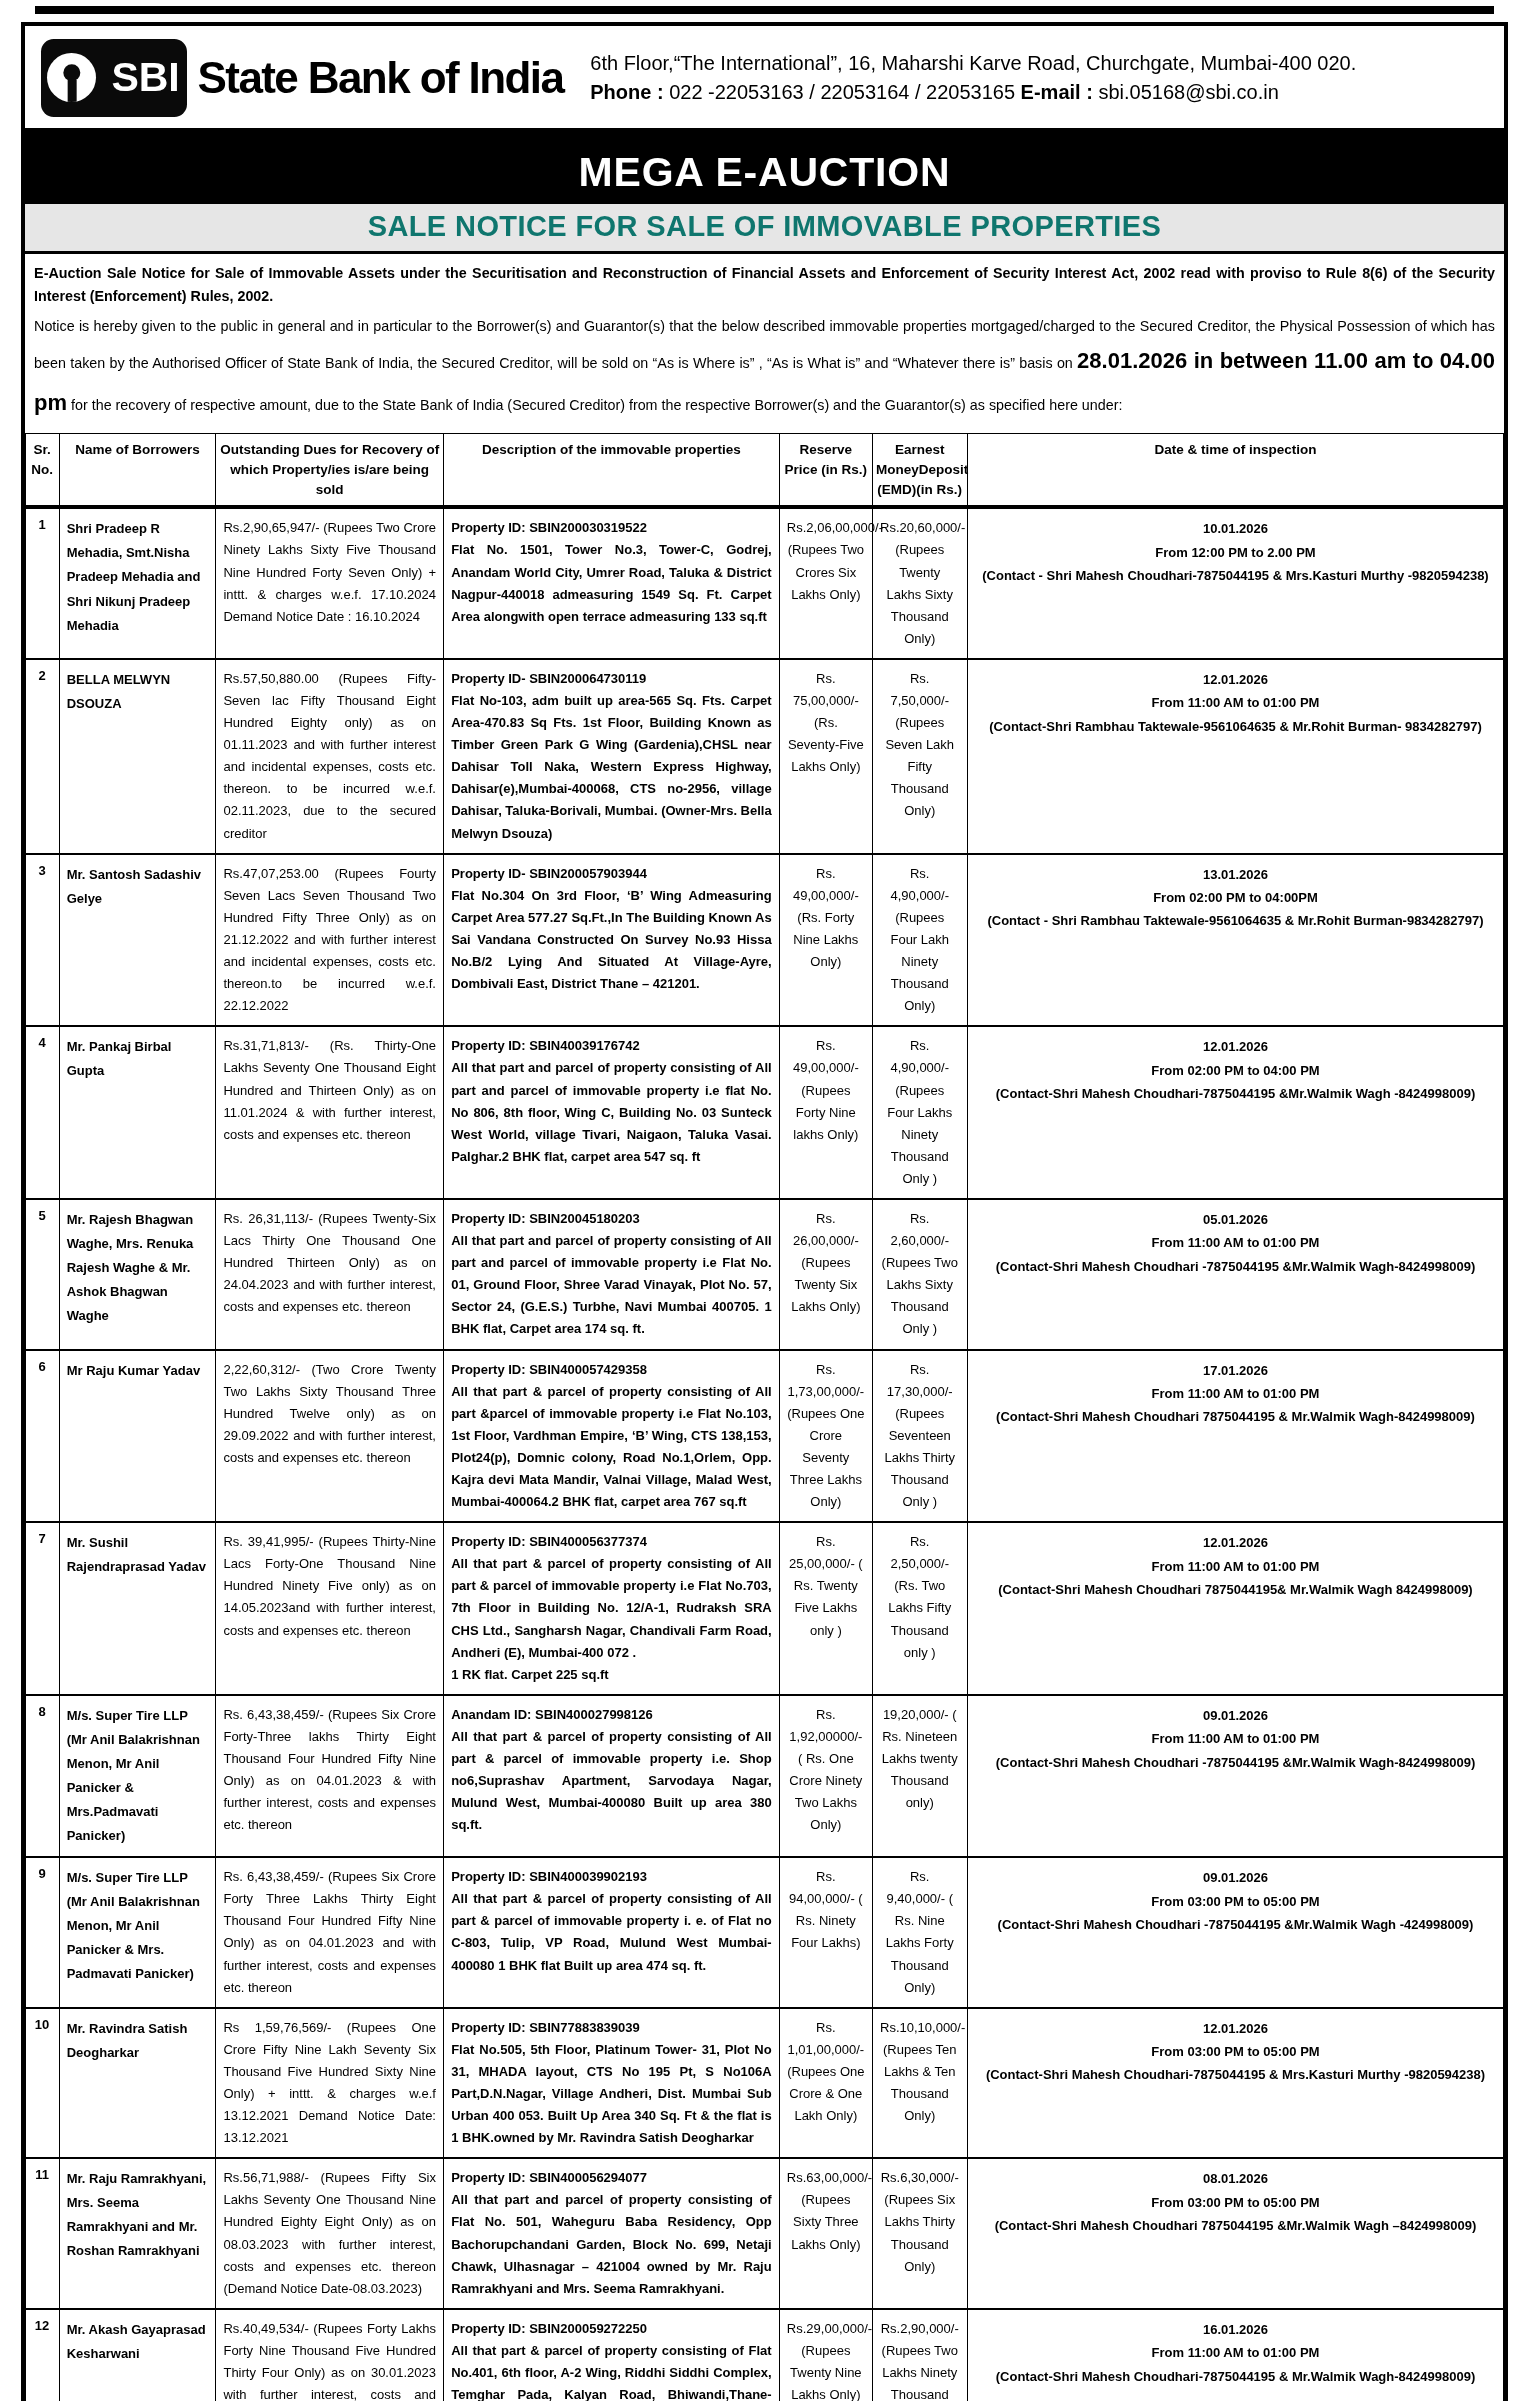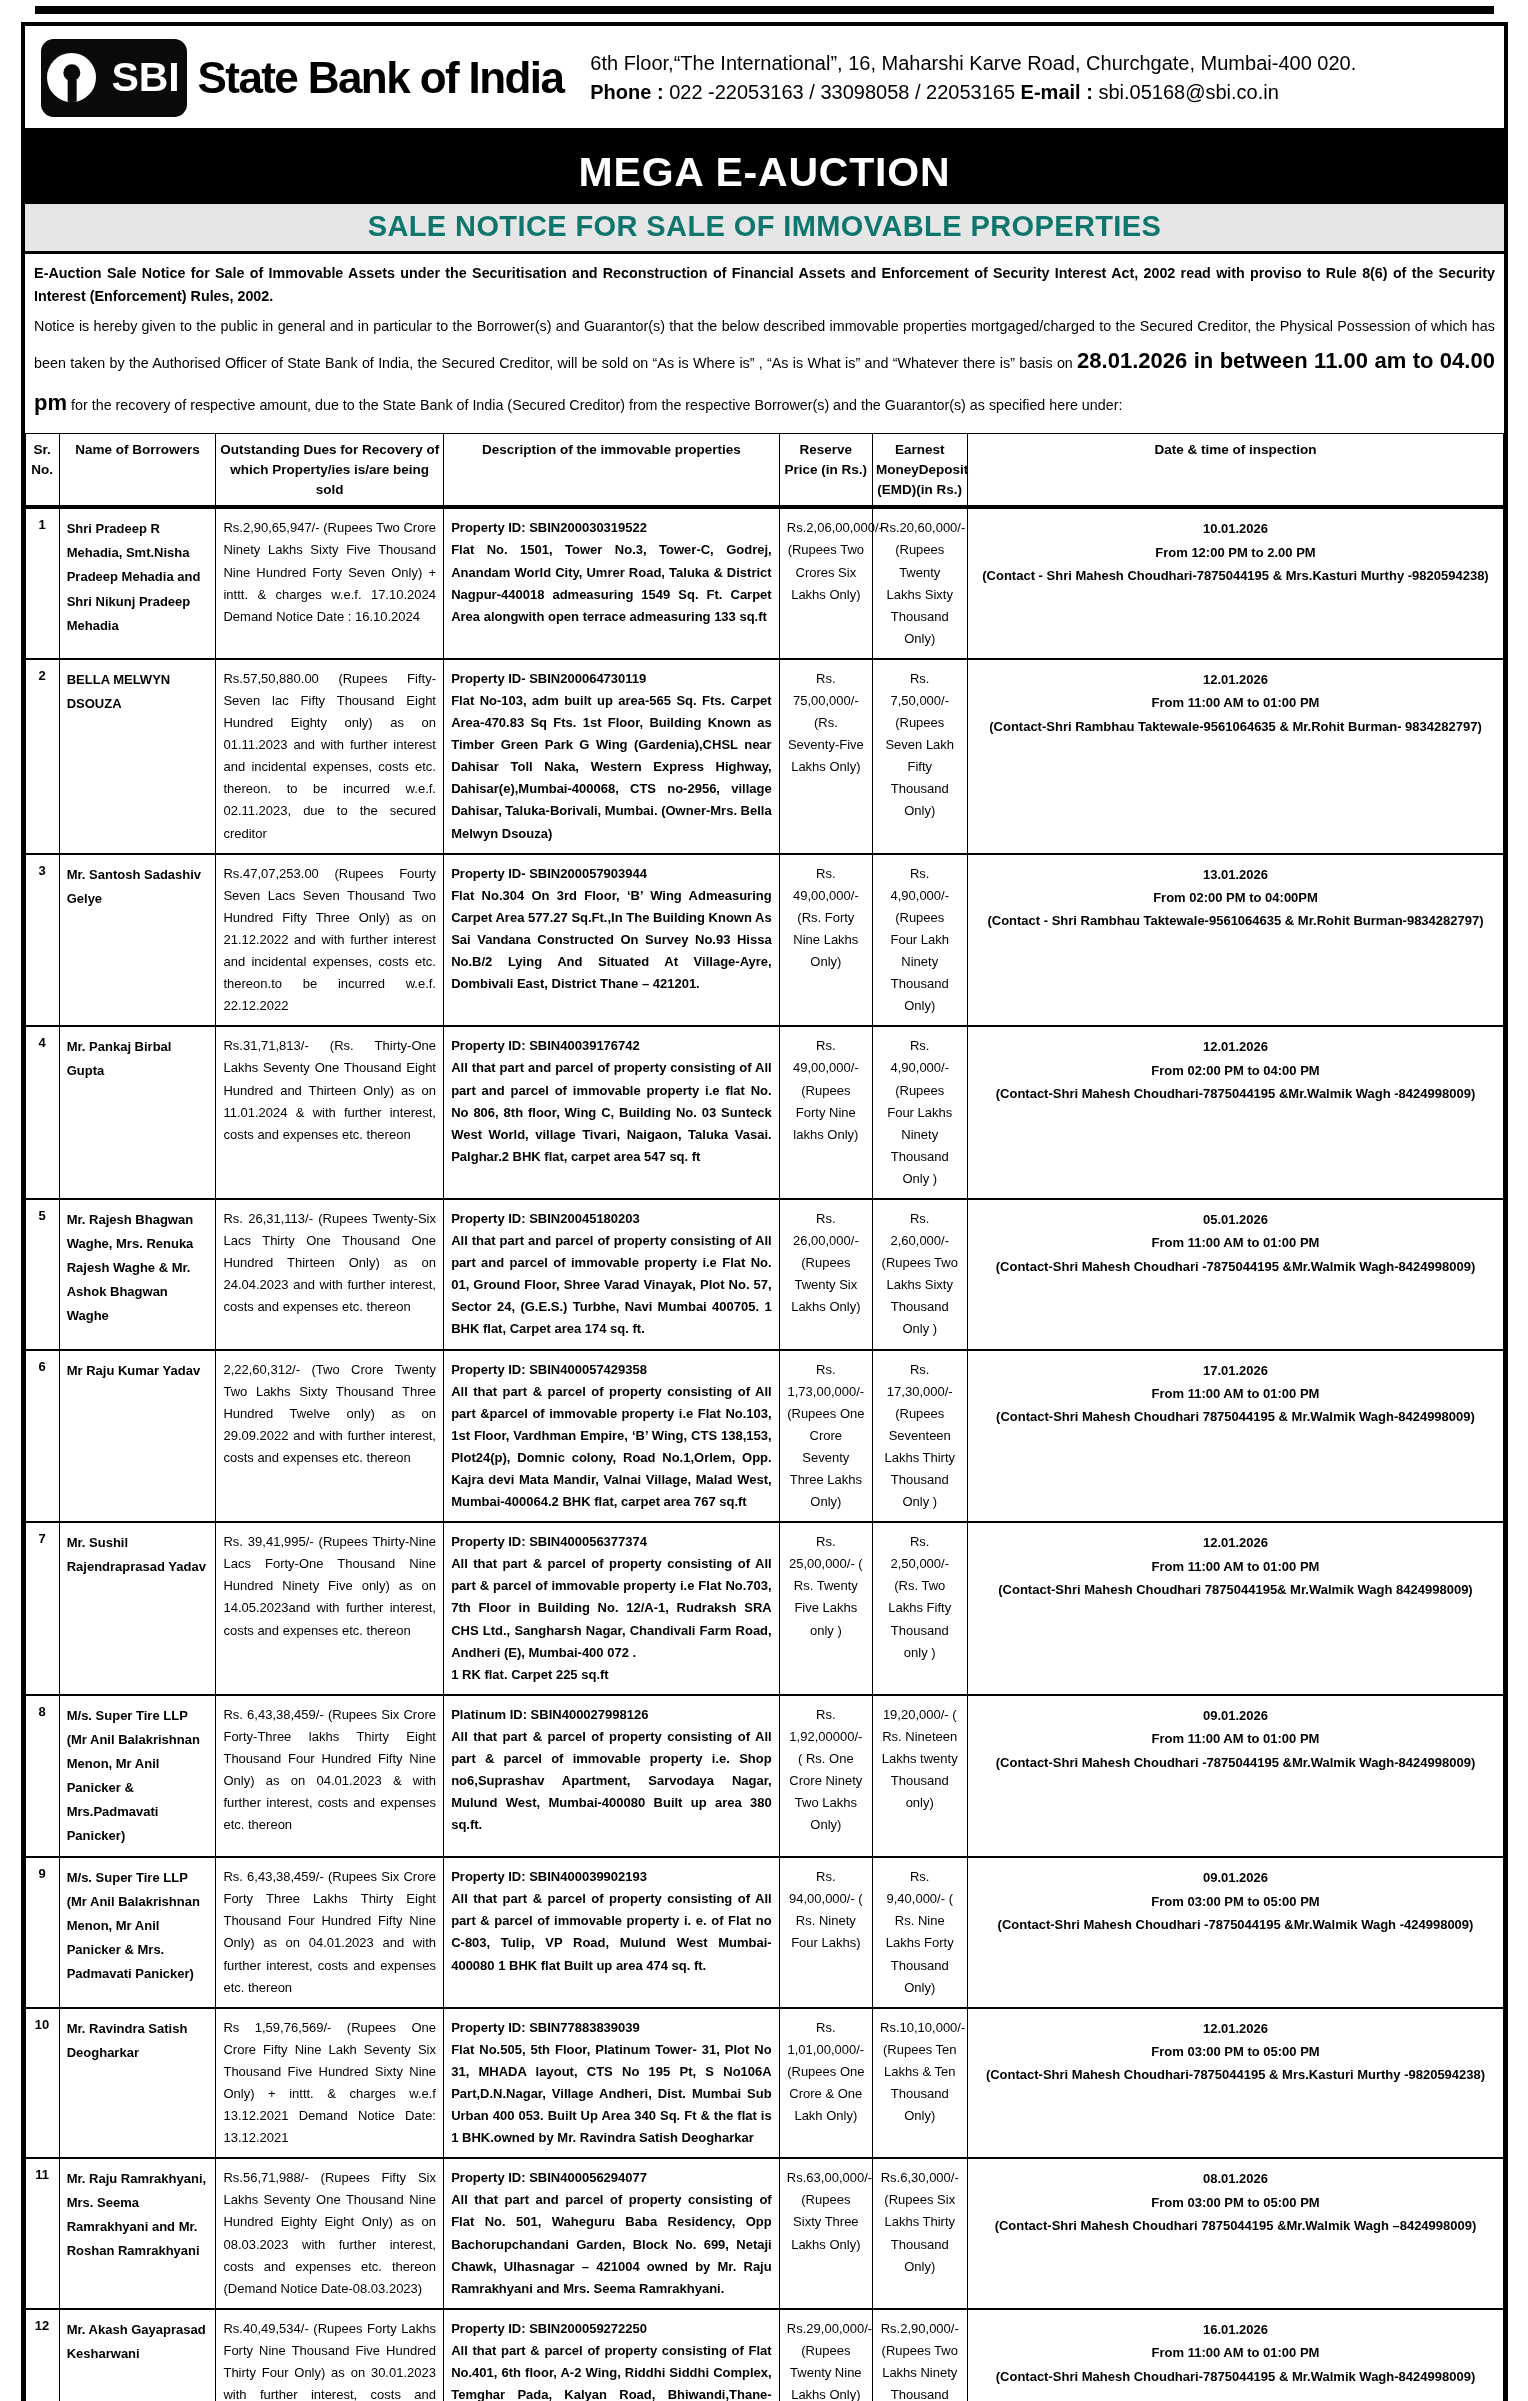--- a/index.html
+++ b/index.html
@@ -68,21 +68,21 @@
     <div class="header">
       <div class="logo-wrap">
         <div class="sbi-emblem">
           <div class="sbi-roundel"></div>
           <div class="sbi-letters">SBI</div>
         </div>
         <div class="bank-name">State Bank of India</div>
       </div>
       <div class="contact-block">
         <div class="contact-line2">6th Floor,“The International”, 16, Maharshi Karve Road, Churchgate, Mumbai-400 020.</div>
-        <div class="contact-line3"><span class="b">Phone : </span><span>022 -22053163 / 33098058 / 22053165 </span><span class="b">E-mail : </span><span>sbi.05168@sbi.co.in</span></div>
+        <div class="contact-line3"><span class="b">Phone : </span><span>022 -22053163 / 22053164 / 22053165 </span><span class="b">E-mail : </span><span>sbi.05168@sbi.co.in</span></div>
       </div>
     </div>
 
     <div class="banner-black">MEGA E-AUCTION</div>
     <div class="banner-gray">SALE NOTICE FOR SALE OF IMMOVABLE PROPERTIES</div>
 
     <div class="intro">
       <p class="intro-p1">E-Auction Sale Notice for Sale of Immovable Assets under the Securitisation and Reconstruction of Financial Assets and Enforcement of Security Interest Act, 2002 read with proviso to Rule 8(6) of the Security Interest (Enforcement) Rules, 2002.</p>
       <p class="intro-p2"><span>Notice is hereby given to the public in general and in particular to the Borrower(s) and Guarantor(s) that the below described immovable properties mortgaged/charged to the Secured Creditor, the Physical Possession of which has been taken by the Authorised Officer of State Bank of India, the Secured Creditor, will be sold on “As is Where is” , “As is What is” and “Whatever there is” basis on </span><span class="big">28.01.2026 in between 11.00 am to 04.00 pm</span><span> for the recovery of respective amount, due to the State Bank of India (Secured Creditor) from the respective Borrower(s) and the Guarantor(s) as specified here under:</span></p>
     </div>
@@ -220,21 +220,21 @@
       <div class="insp-date">12.01.2026</div>
       <div class="insp-time">From 11:00 AM to 01:00 PM</div>
       <div class="insp-contact">(Contact-Shri Mahesh Choudhari 7875044195&amp; Mr.Walmik Wagh 8424998009)</div>
     </td>
   </tr>
           <tr>
     <td class="c-sr">8</td>
     <td class="c-name">M/s. Super Tire LLP (Mr Anil Balakrishnan Menon, Mr Anil Panicker &amp; Mrs.Padmavati Panicker)</td>
     <td class="c-dues">Rs. 6,43,38,459/- (Rupees Six Crore Forty-Three lakhs Thirty Eight Thousand Four Hundred Fifty Nine Only) as on 04.01.2023 &amp; with further interest, costs and expenses etc. thereon</td>
     <td class="c-desc">
-      <div class="pid">Platinum ID: SBIN400027998126</div>
+      <div class="pid">Anandam ID: SBIN400027998126</div>
       <div class="pdesc">All that part &amp; parcel of property consisting of All part &amp; parcel of immovable property i.e. Shop no6,Suprashav Apartment, Sarvodaya Nagar, Mulund West, Mumbai-400080 Built up area 380 sq.ft.</div>
     </td>
     <td class="c-reserve">Rs. 1,92,00000/- ( Rs. One Crore Ninety Two Lakhs Only)</td>
     <td class="c-emd">19,20,000/- ( Rs. Nineteen Lakhs twenty Thousand only)</td>
     <td class="c-insp">
       <div class="insp-date">09.01.2026</div>
       <div class="insp-time">From 11:00 AM to 01:00 PM</div>
       <div class="insp-contact">(Contact-Shri Mahesh Choudhari -7875044195 &amp;Mr.Walmik Wagh-8424998009)</div>
     </td>
   </tr>

